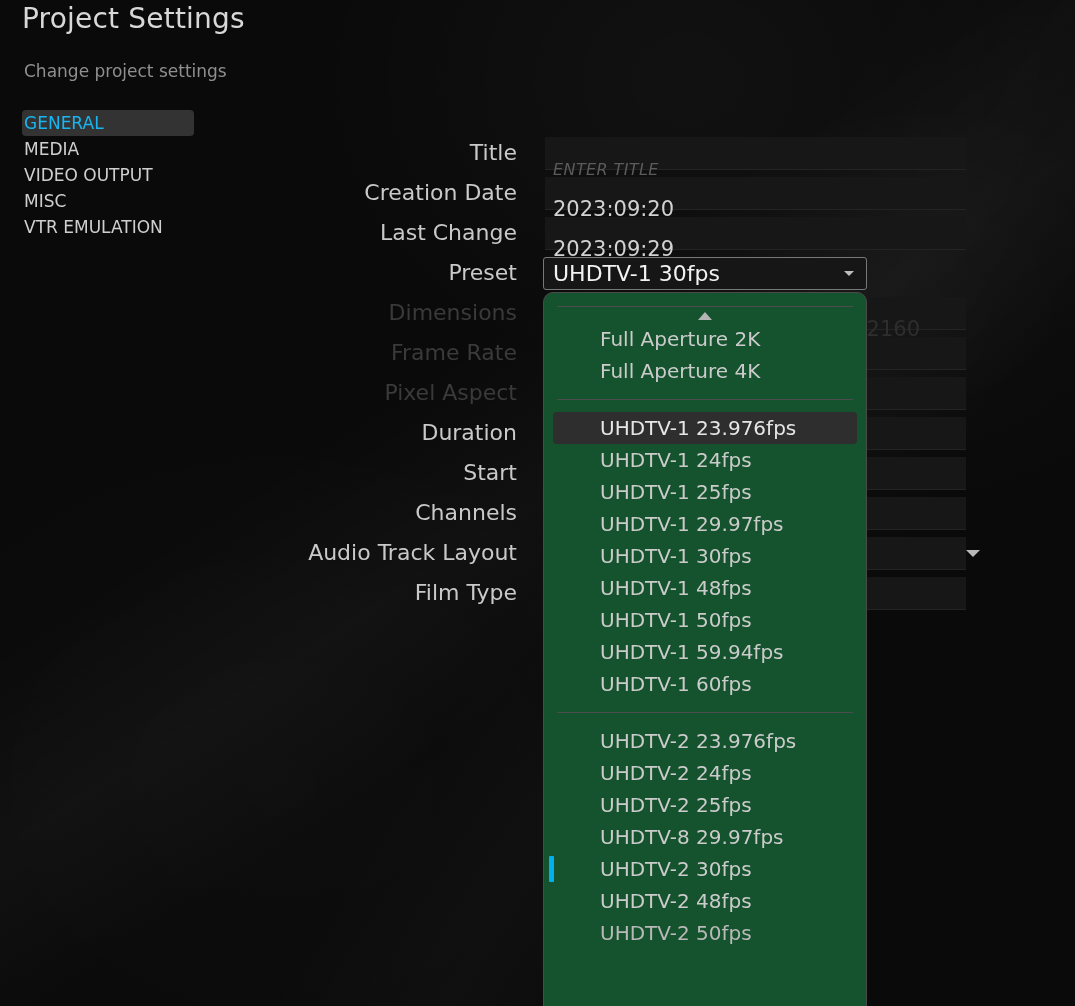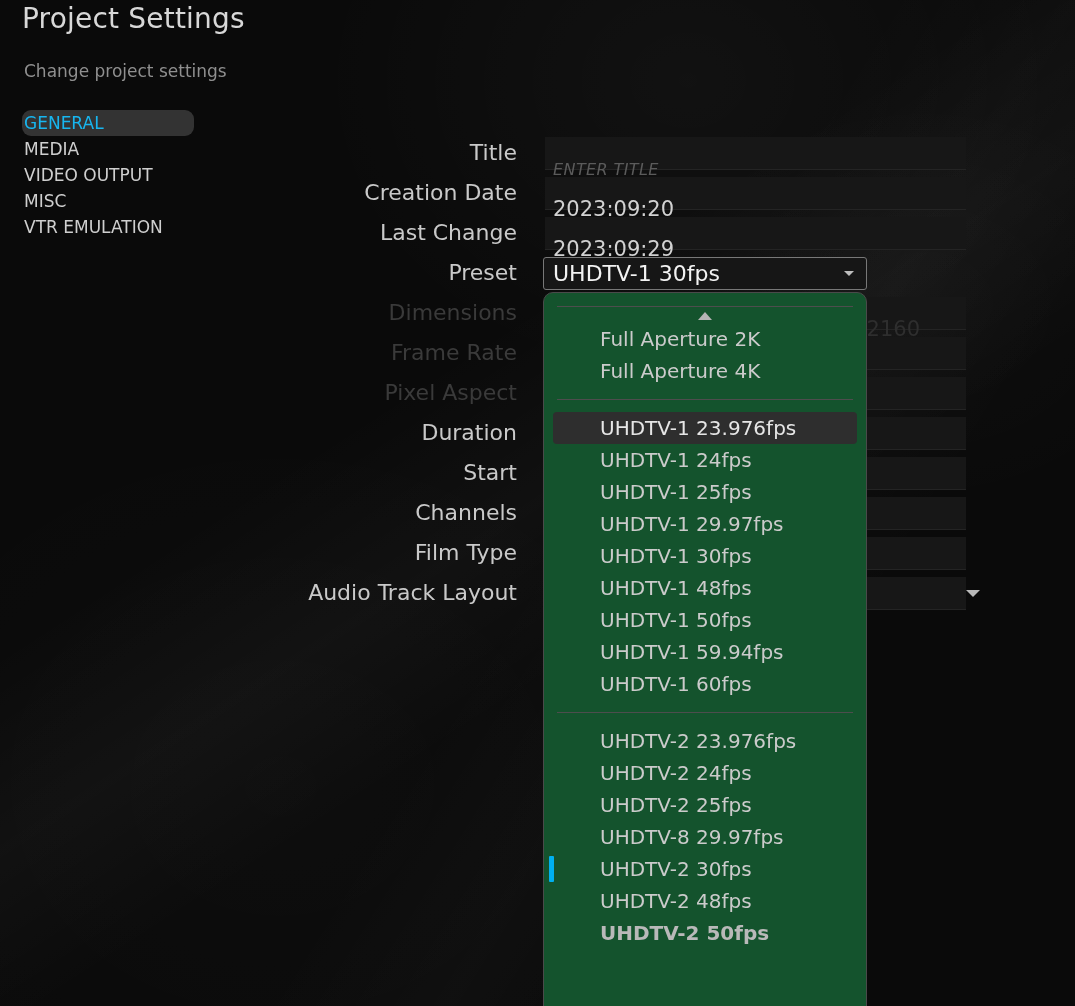--- a/index.html
+++ b/index.html
@@ -71,21 +71,20 @@
     padding-left: 2px;
     font-size: 17px;
     color: #cfcfcf;
     border-radius: 4px;
     white-space: nowrap;
   }
   .nav-item.active {
     background: #333333;
     color: #17b6f0;
     width: 170px;
-    border-radius: 9px;
   }
 
   
   #form {
     position: absolute;
     left: 0;
     top: 133px;
     width: 879px;
   }
   .row {
@@ -239,21 +238,20 @@
     border-radius: 4px;
     white-space: nowrap;
     box-sizing: border-box;
   }
   .menu-item.hover {
     background: #2e2e2e;
     color: #e6e6e6;
   }
   .menu-item.clipped {
     color: #b9b9b9;
-    font-weight: bold;
   }
   .sel-marker {
     position: absolute;
     left: 5px;
     top: 550px;
     width: 5px;
     height: 26px;
     background: #00b0f0;
     border-radius: 1px;
   }
@@ -325,27 +323,27 @@
       </div>
       <div class="row">
         <div class="row-label">Start</div>
         <div class="field"></div>
       </div>
       <div class="row">
         <div class="row-label">Channels</div>
         <div class="field"></div>
       </div>
       <div class="row">
+        <div class="row-label">Audio Track Layout</div>
+        <div class="field"></div>
+        <div class="caret-light"></div>
+      </div>
+      <div class="row">
         <div class="row-label">Film Type</div>
         <div class="field"></div>
-      </div>
-      <div class="row">
-        <div class="row-label">Audio Track Layout</div>
-        <div class="field"></div>
-        <div class="caret-light"></div>
       </div>
     </div>
 
   <div id="preset-combo">
     <div id="preset-combo-value">UHDTV-1 30fps</div>
     <div id="preset-combo-caret"></div>
   </div>
 
   <div id="preset-popup">
     <div id="popup-inner">

